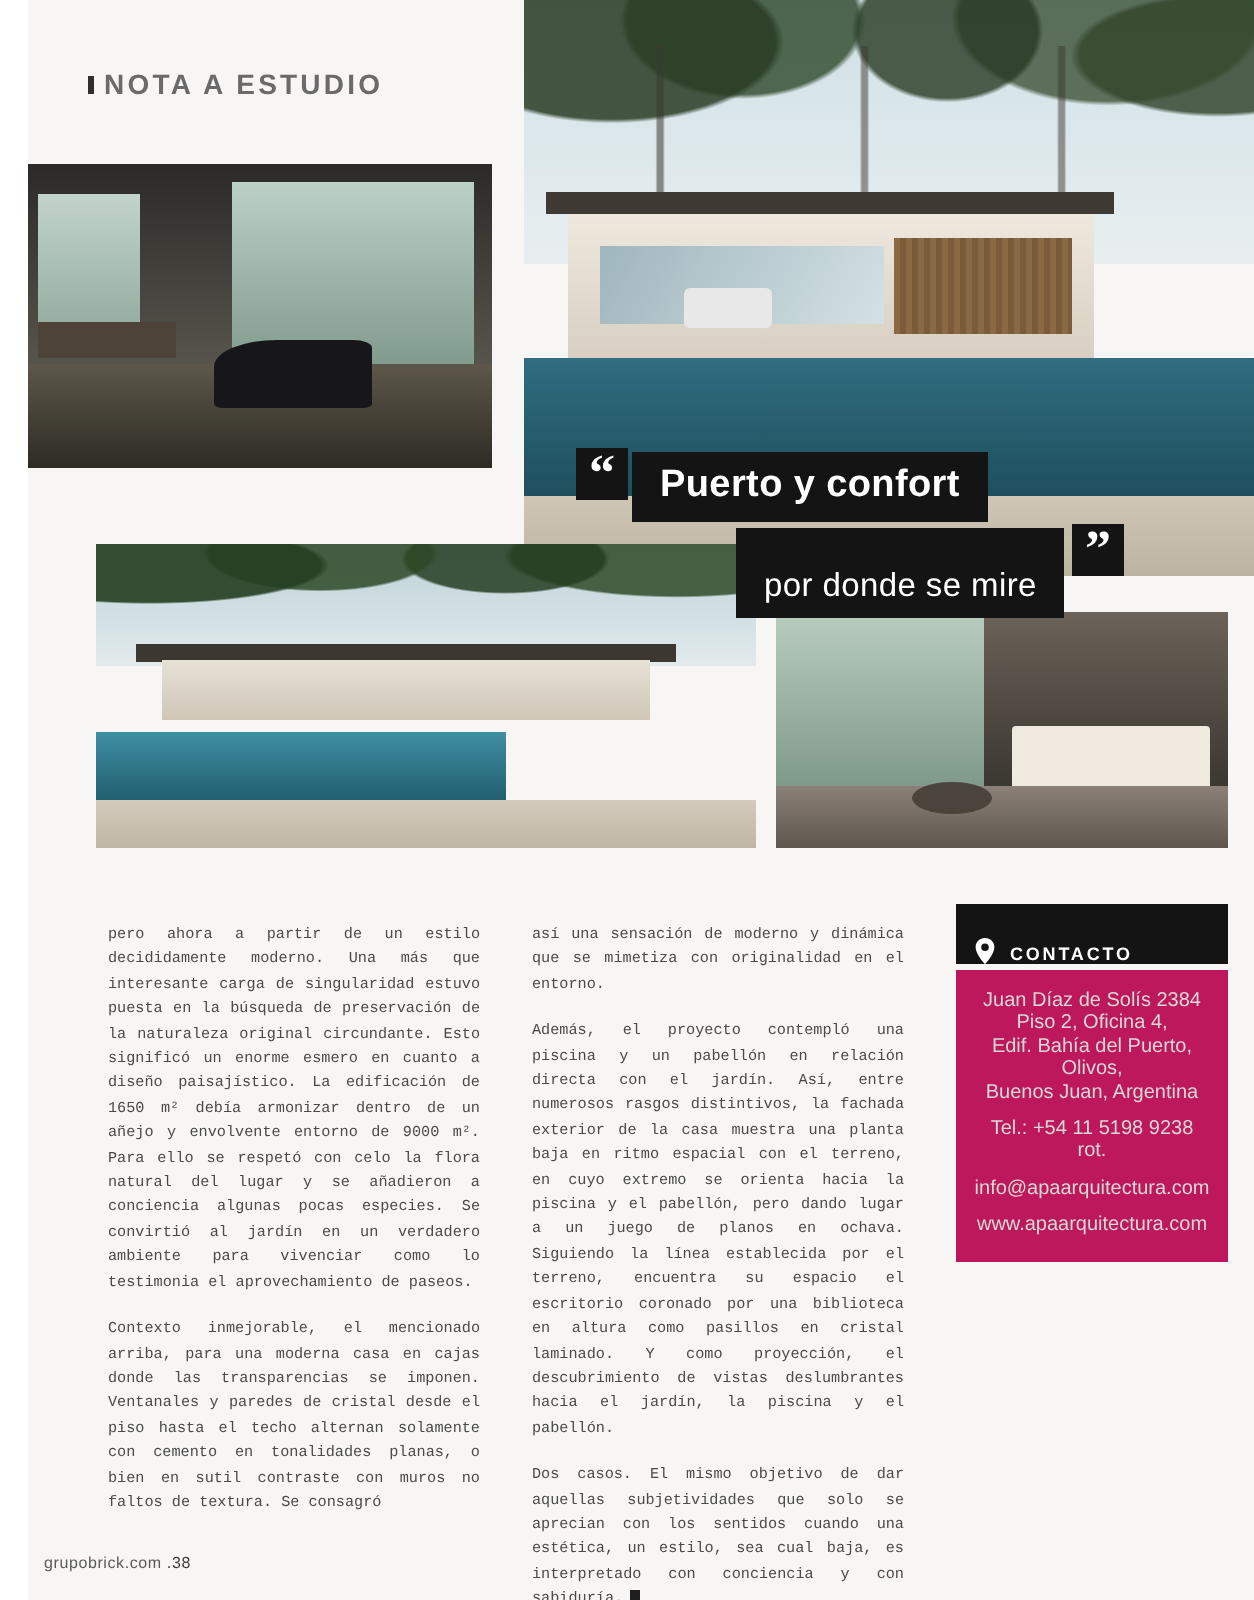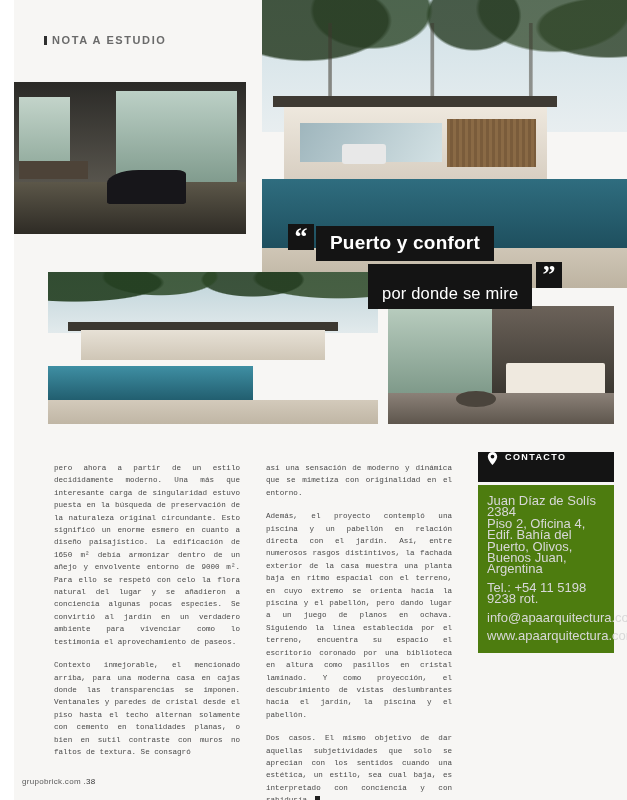--- a/index.html
+++ b/index.html
@@ -11,21 +11,21 @@
     position:relative;
     overflow:hidden;
   }
   .page{
     position:absolute;inset:0;
     background:#f7f6f4;
   }
   
   .kicker{
     position:absolute;left:44px;top:34px;
-    font-size:11px;letter-spacing:1.6px;
+    font-size:14px;letter-spacing:1.6px;
     color:#6a6a6a;font-weight:bold;
     text-transform:uppercase;
     display:flex;align-items:center;gap:5px;
   }
   .kicker .bar{
     display:inline-block;width:3px;height:9px;background:#2f2f2f;
   }
   
   .photo{position:absolute;overflow:hidden;}
   .photo .sky,.photo .ground,.photo .mass{position:absolute;}
@@ -150,29 +150,29 @@
   .col p{margin:0 0 11px 0;font-family:Liberation Mono, monospace;}
   .endmark{display:inline-block;width:5px;height:7px;background:#1f1f1f;
     vertical-align:-1px;margin-left:3px;}
 
   
   .contact{
     position:absolute;left:478px;top:452px;width:136px;
   }
   .contact-head{
     background:#141414;color:#fff;height:30px;
-    display:flex;align-items:flex-start;gap:7px;padding:0 9px;
+    display:flex;align-items:flex-end;gap:7px;padding:0 9px;
     box-sizing:border-box;
     font-size:9px;letter-spacing:1.4px;font-weight:bold;
   }
   .contact-body{
-    background:#4d7c0f;color:#d8d8d8;
+    background:#be185d;color:#d8d8d8;
     margin-top:3px;
     padding:10px 9px 12px 9px;
-    font-size:13px;line-height:11.4px;
+    font-size:10px;line-height:11.4px;text-align:center;
   }
   .contact-body .sep{height:7px;}
   .pin{width:11px;height:13px;flex:0 0 auto;}
 
   
   .footer{
     position:absolute;left:22px;bottom:14px;
     font-size:8px;color:#7a7a7a;letter-spacing:.3px;
   }
   .footer .site{color:#5a5a5a;}

